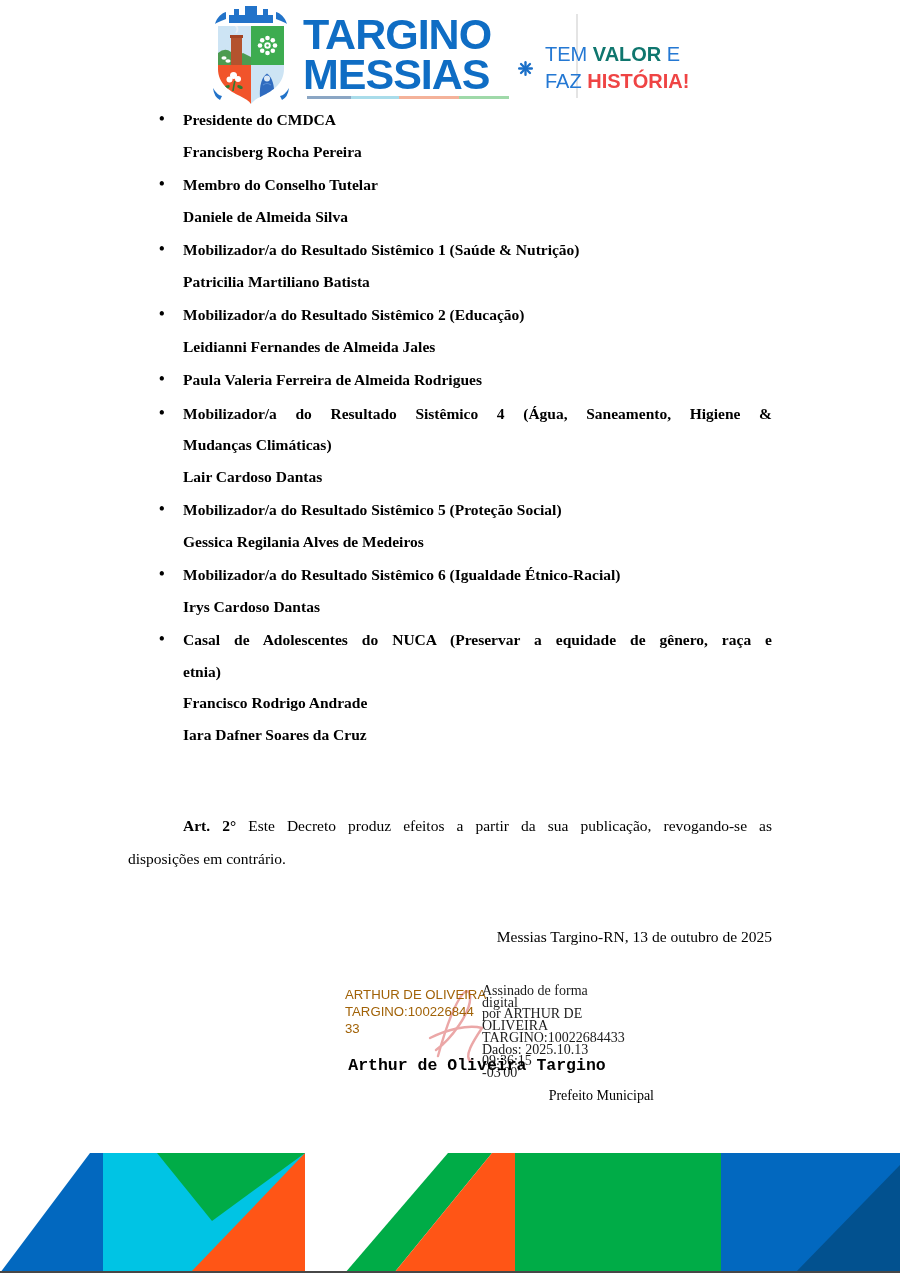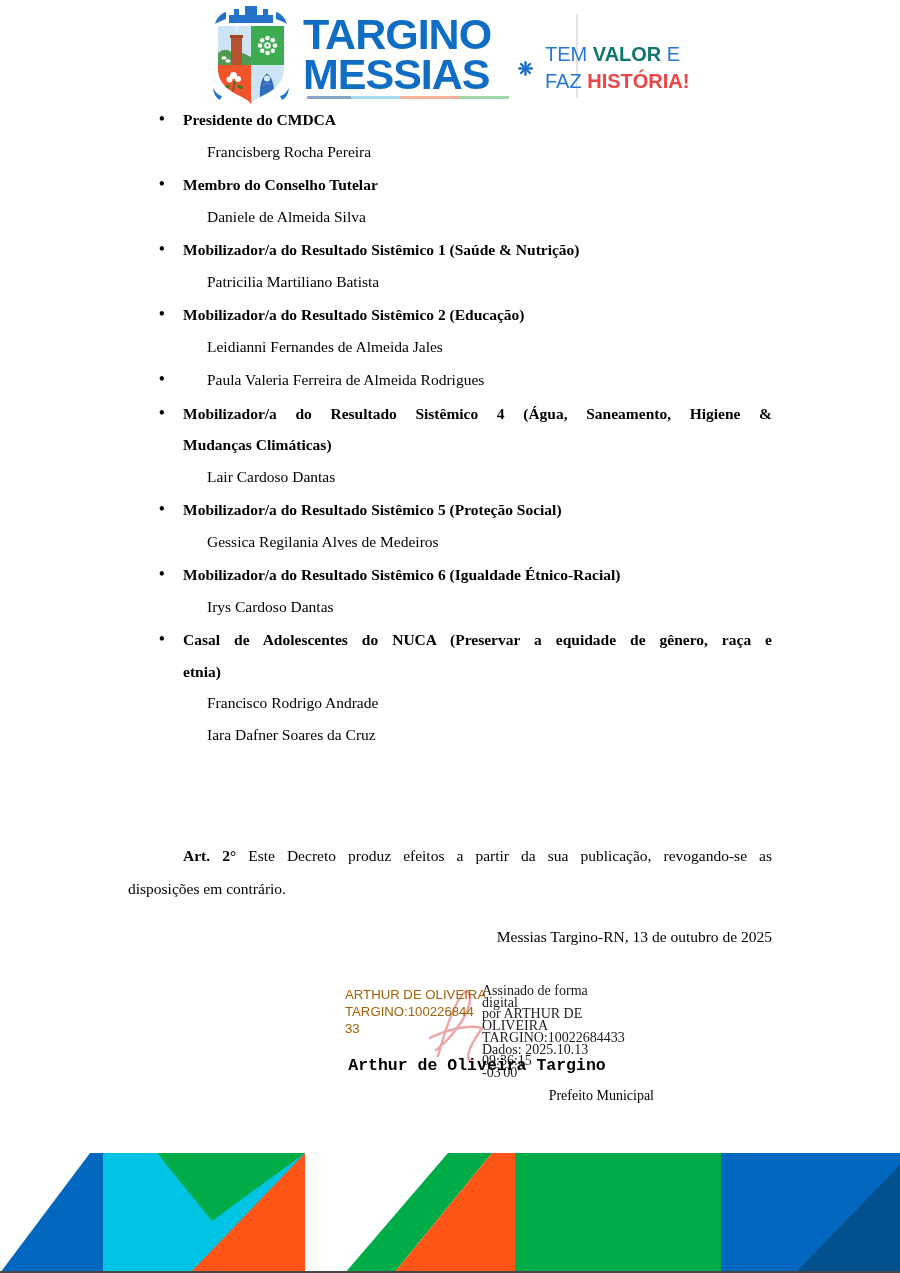--- a/index.html
+++ b/index.html
@@ -24,24 +24,24 @@
     font-size:20px;line-height:27px;font-weight:400;
   }
   .tagline .tl-bold{font-weight:700;}
 
   
   .roster{left:183px;top:104px;width:589px;font-size:15.5px;line-height:31.5px;}
   .roster-item{position:relative;margin-bottom:2px;}
   .bullet{position:absolute;left:-24px;top:-1px;font-size:16px;font-weight:700;}
   .role-line{font-weight:700;}
   .role-line.stretch{text-align:justify;text-align-last:justify;}
-  .person-name{font-weight:400;margin-left:24px;}
-
-  
-  .article{left:128px;top:809px;width:644px;font-size:15.5px;line-height:33px;margin-top:30px;}
+  .person-name{font-weight:700;}
+
+  
+  .article{left:128px;top:809px;width:644px;font-size:15.5px;line-height:33px;}
   .article .l1{text-align:justify;text-align-last:justify;text-indent:55px;}
   .article .art-label{font-weight:700;}
   .dateline{top:928px;right:128px;font-size:15.5px;}
 
   
   .sig-flourish{left:416px;top:978px;}
   .sig-left{
     left:345px;top:987px;width:148px;color:#a16207;white-space:pre-line;
     font-family:"Liberation Sans",sans-serif;font-size:13.2px;line-height:16.8px;
   }

